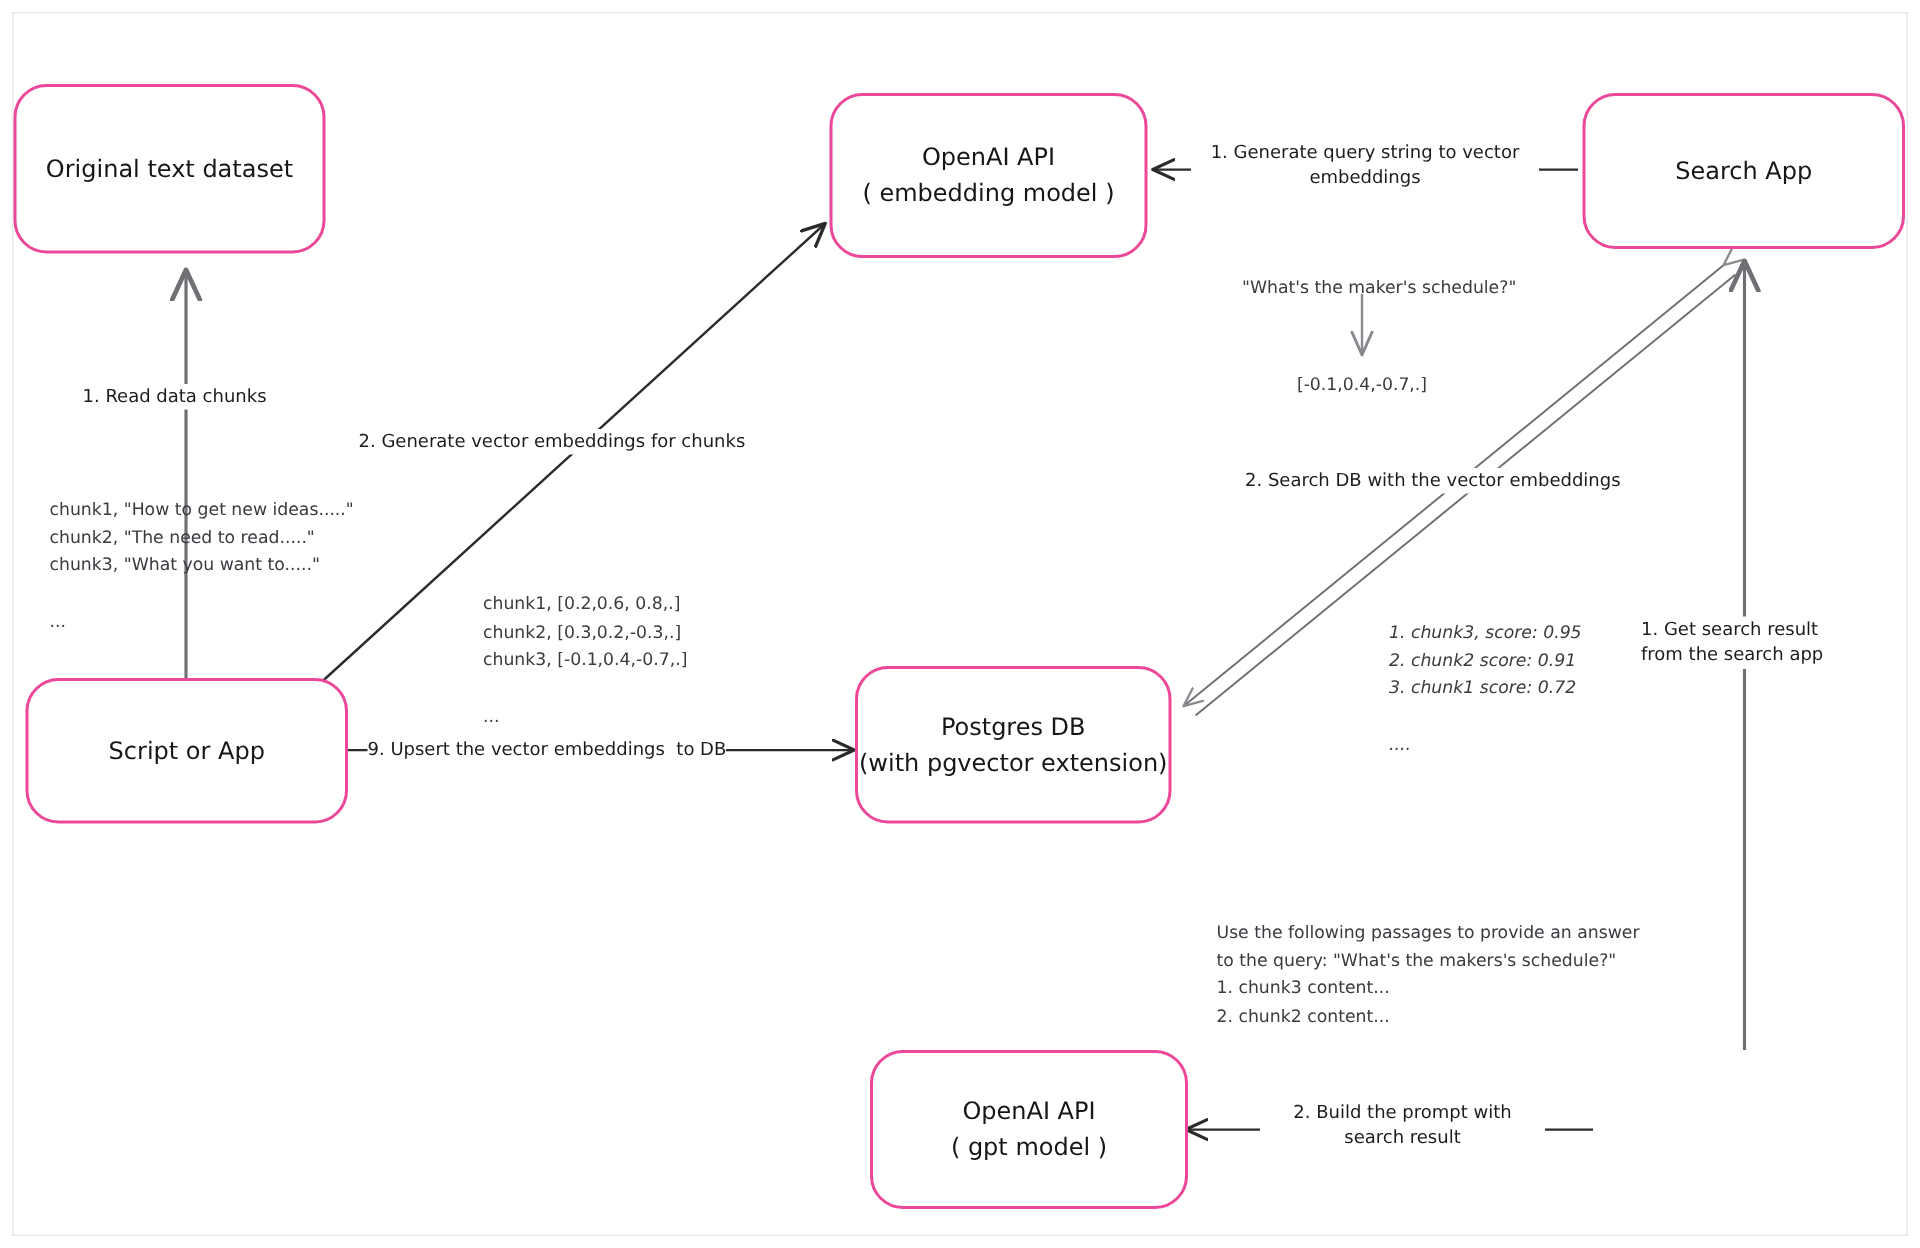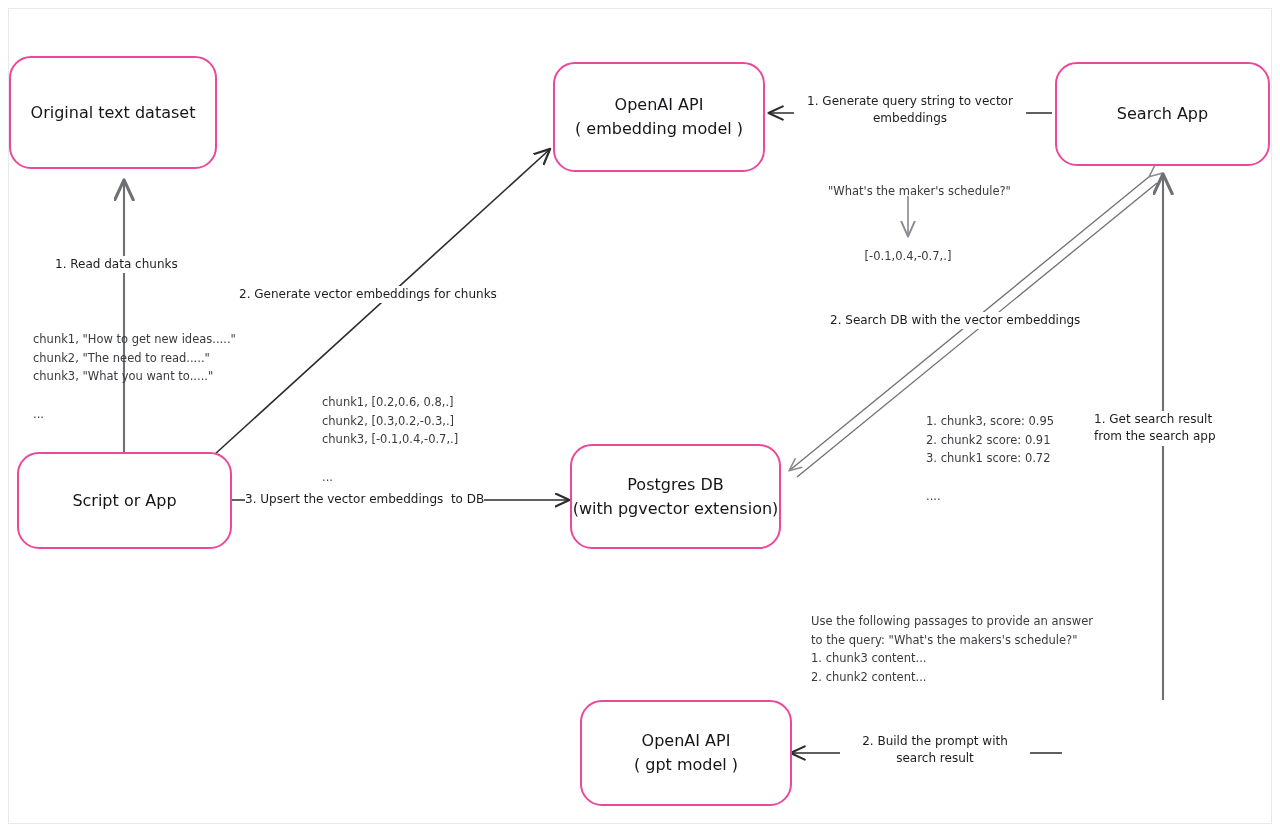--- a/index.html
+++ b/index.html
@@ -147,21 +147,21 @@
       <span>OpenAI API</span>
       <span class="l2">( gpt model )</span>
     </div>
   </div>
 
 
   <div class="label left" style="left:55px;top:256px;text-align:center;">1. Read data chunks</div>
 
   <div class="label left" style="left:239px;top:286px;text-align:center;">2. Generate vector embeddings for chunks</div>
 
-  <div class="label left" style="left:245px;top:491px;">3. Upsert the vector embeddings  to DB</div>
+  <div class="label left" style="left:245px;top:491px;">9. Upsert the vector embeddings  to DB</div>
 
   <div class="label" style="left:794px;top:93px;width:232px;">1. Generate query string to vector
 embeddings</div>
 
   <div class="label left" style="left:830px;top:312px;">2. Search DB with the vector embeddings</div>
 
   <div class="label left" style="left:1094px;top:411px;">1. Get search result
 from the search app</div>
 
   <div class="label" style="left:840px;top:733px;width:190px;">2. Build the prompt with
@@ -176,21 +176,21 @@
   <div class="note" style="left:322px;top:370px;margin-top:23px;">chunk1, [0.2,0.6, 0.8,.]
 chunk2, [0.3,0.2,-0.3,.]
 chunk3, [-0.1,0.4,-0.7,.]
 
 ...</div>
 
   <div class="note ctr" style="left:828px;top:182px;width:160px;">"What's the maker's schedule?"</div>
 
   <div class="note ctr" style="left:853px;top:247px;width:110px;">[-0.1,0.4,-0.7,.]</div>
 
-  <div class="note" style="left:926px;top:412px;">1. chunk3, score: 0.95
+  <div class="note" style="left:926px;top:412px;font-style:italic;">1. chunk3, score: 0.95
 2. chunk2 score: 0.91
 3. chunk1 score: 0.72
 
 ....</div>
 
   <div class="note" style="left:811px;top:612px;">Use the following passages to provide an answer
 to the query: "What's the makers's schedule?"
 1. chunk3 content...
 2. chunk2 content...</div>
 

